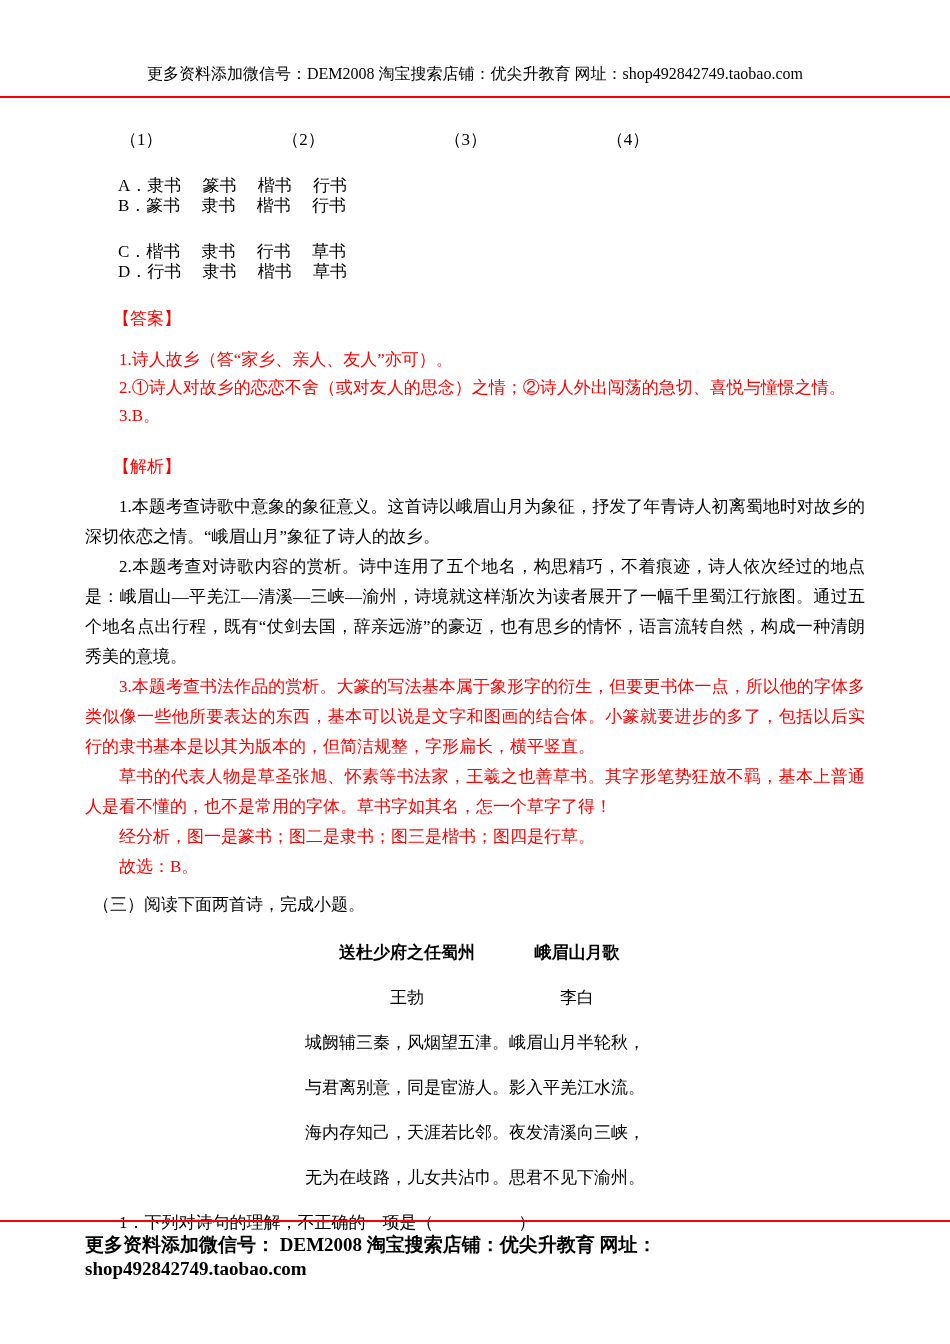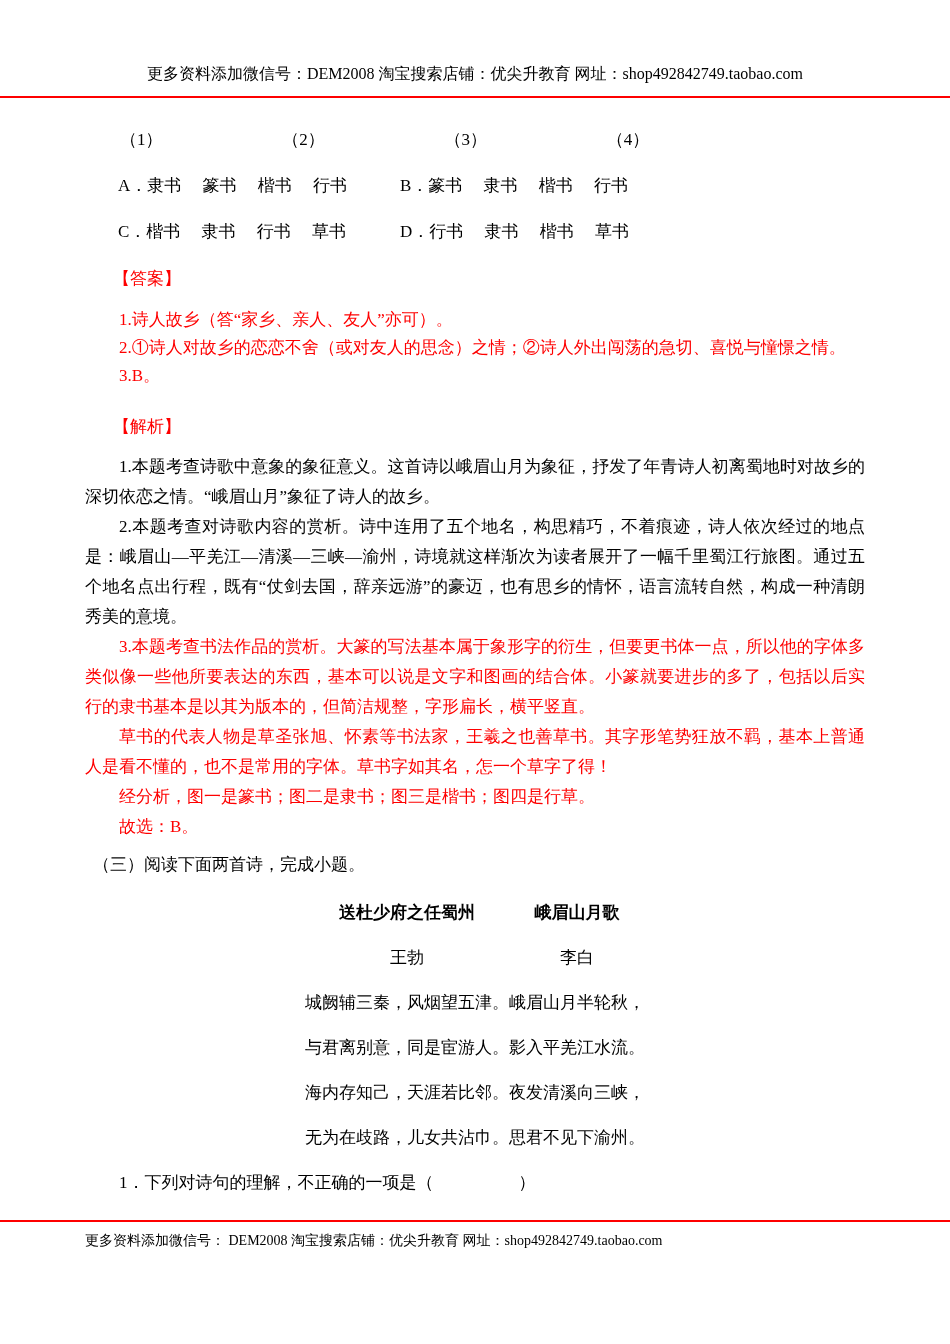--- a/index.html
+++ b/index.html
@@ -8,35 +8,35 @@
     width:950px; height:1344px; position:relative; overflow:hidden;
     font-family:"Liberation Serif","DejaVu Serif",serif;
     color:#000; font-size:17px;
   }
   .red  { color:var(--accent-red,#fe0000); }
   .header-text { padding-top:64px; text-align:center; font-size:16px; line-height:20px; }
   .rule-top { margin-top:12px; border-top:2px solid var(--accent-red,#fe0000); }
   .content { padding:0 85px;font-family:Liberation Serif, serif; }
   .figure-row { margin-top:32px; padding-left:35px; line-height:20px; }
   .figure-row span { display:inline-block; width:158px; }
-  .choice-row { display:flex; margin-top:26px; padding-left:33px; line-height:20px; }
+  .choice-row { display:flex; margin-top:26px; padding-left:33px; line-height:20px;flex-direction:column; }
   .choice-row .col { width:282px; }
   .heading { margin-top:26px; margin-left:28px; line-height:22px; }
   .ans-block { margin-top:16px; }
   .ans { line-height:28px; text-indent:2em; }
   .paras { margin-top:14px; }
   .para { line-height:30px; text-indent:2em; text-align:justify; }
   .section-intro { margin-top:8px; line-height:30px; padding-left:8px; }
   .poems { margin-top:10px; display:flex; justify-content:center; text-align:center; }
   .poem > div { line-height:45px; white-space:nowrap; }
   .poem-title { font-weight:bold; }
   .question { margin-top:8px; line-height:30px; text-indent:2em; }
   .footer { position:absolute; left:0; top:1220px; width:100%;
             border-top:2px solid var(--accent-red,#fe0000); }
-  .footer-text { padding:10px 85px 0 85px; font-size:14px; }
+  .footer-text { padding:10px 85px 0 85px; font-size:19px;font-weight:bold; }
 </style>
 </head>
 <body>
 
 <div class="page">
 
   <div>
     <div class="header-text">更多资料添加微信号：DEM2008  淘宝搜索店铺：优尖升教育 网址：shop492842749.taobao.com</div>
     <div class="rule-top"></div>
   </div>

